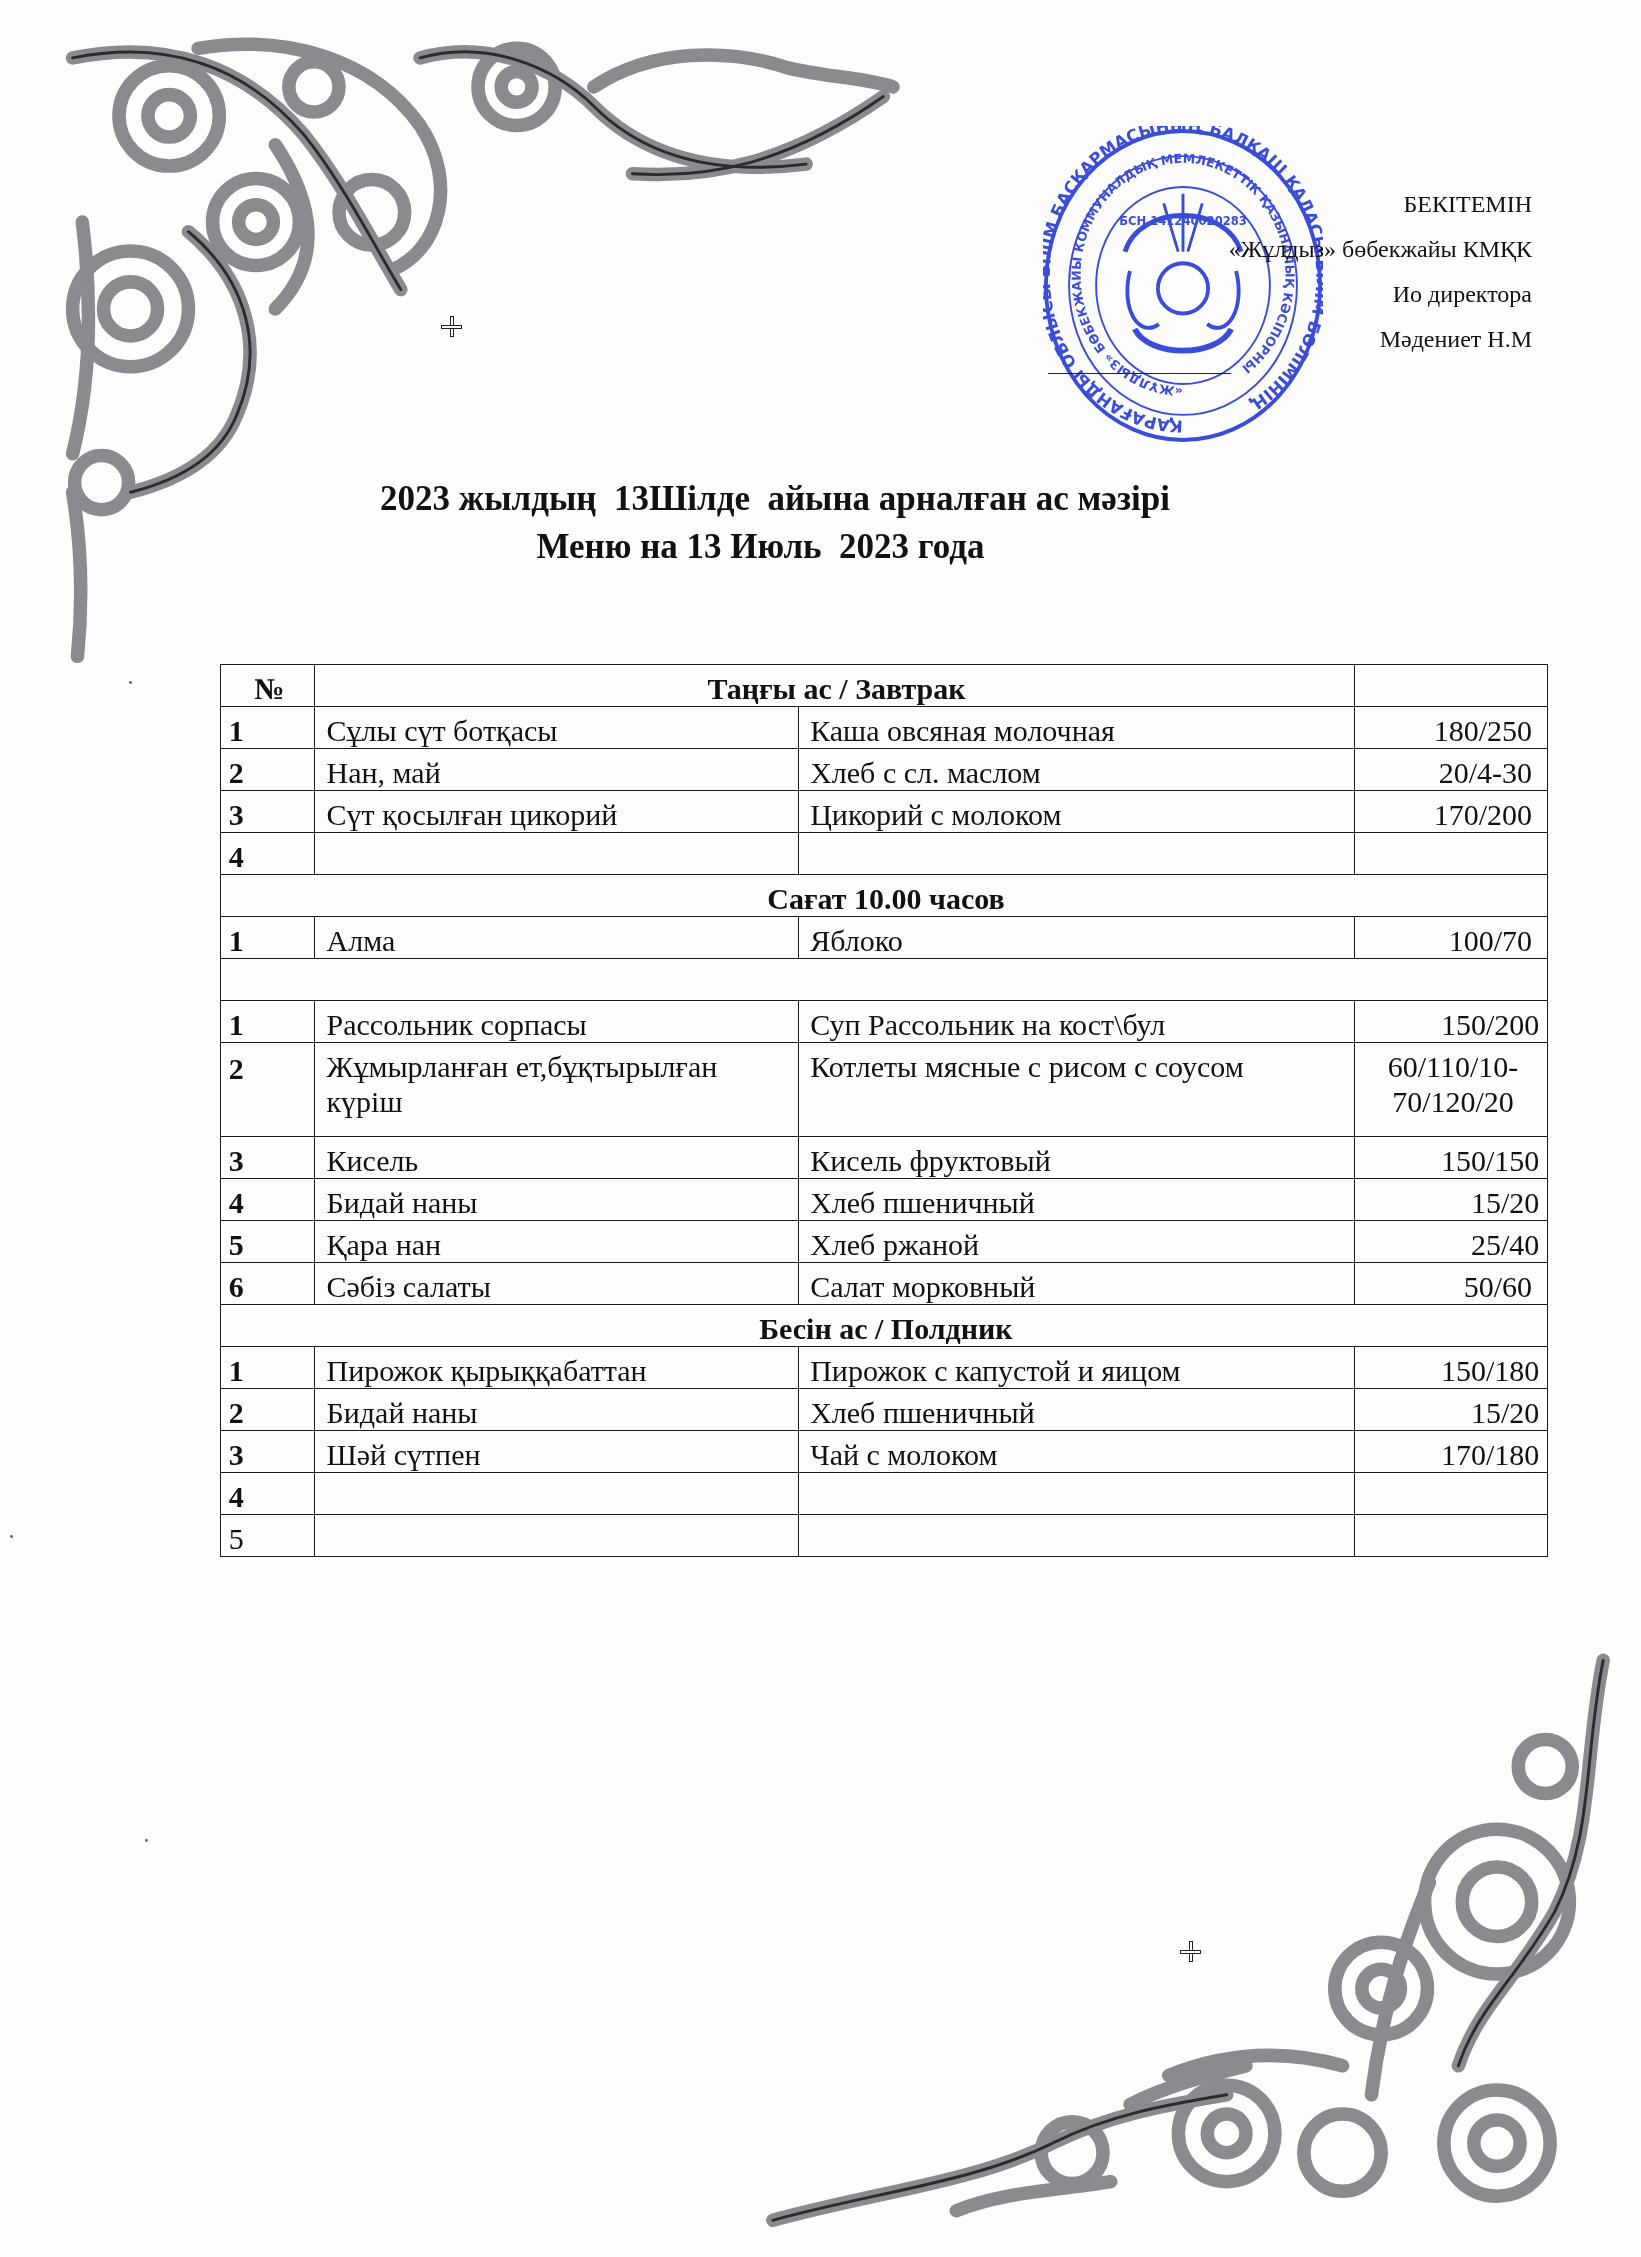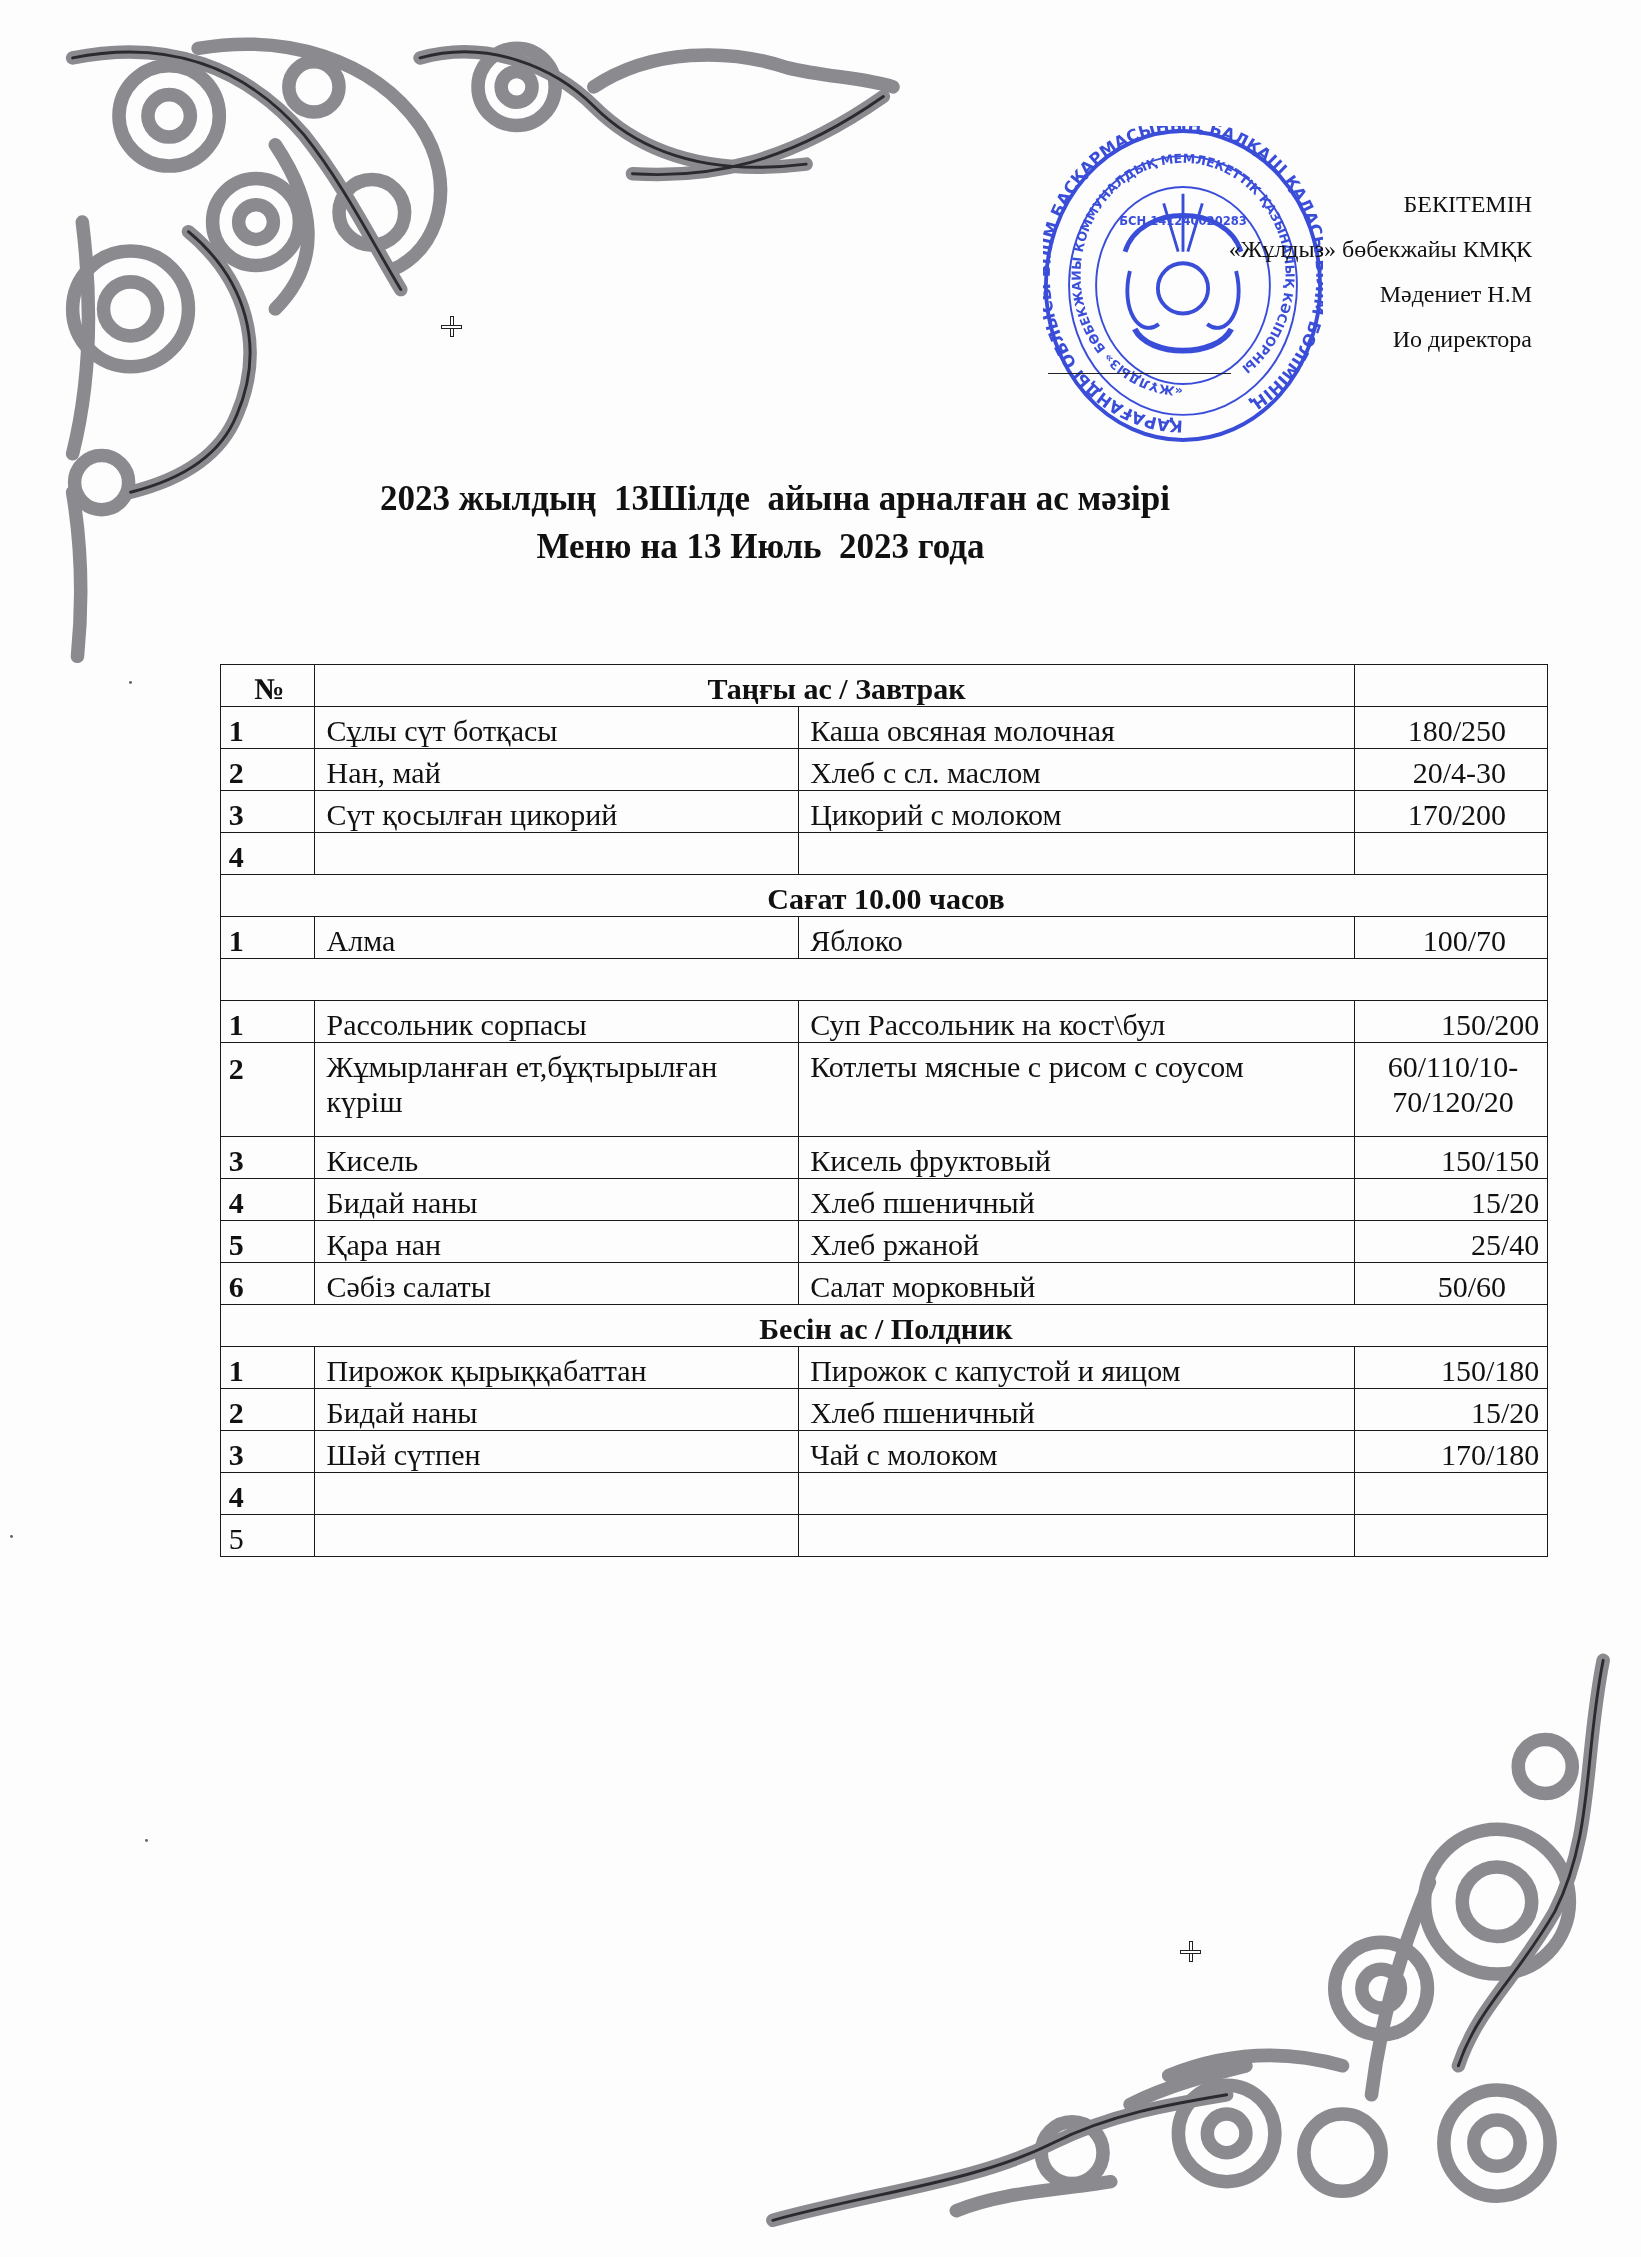--- a/index.html
+++ b/index.html
@@ -32,21 +32,21 @@
 
   table#menu { position: absolute; left: 220px; top: 664px; width: 1328px; border-collapse: collapse; font-size: 30px; }
   #menu td { border: 1.9px solid #1a1a1a; height: 41px; padding: 0 7.7px 0 11.6px; vertical-align: bottom; line-height: 35px; }
   #menu col.c-num { width: 94px; }
   #menu col.c-kz { width: 484px; }
   #menu col.c-ru { width: 557px; }
   #menu col.c-amt { width: 193px; }
   #menu td.num { font-weight: bold; padding-left: 7.7px; }
   #menu td.hdr { text-align: center; font-weight: bold; }
   #menu td.section { text-align: center; font-weight: bold; }
-  #menu td.amt-r { text-align: right; padding-right: 41px; }
+  #menu td.amt-r { text-align: right; padding-right: 15px; }
   #menu td.amt-l { text-align: right; padding-left: 22px; }
   #menu td.amt-c { text-align: center; }
   #menu tr.tall td { height: 85px; vertical-align: top; padding-top: 6px; }
   #menu tr.tall td.num { vertical-align: top; padding-top: 7.7px; }
   #menu .empty-row td { height: 41px; }
   .dot { position: absolute; width: 2.9px; height: 2.9px; background: #666; border-radius: 50%; }
 </style>
 </head>
 <body>
 
@@ -130,22 +130,22 @@
   </text>
   <text fill="#2a3fd6" font-family="DejaVu Sans, sans-serif" font-weight="bold" font-size="13">
     <textPath href="#stamp-inner-path">«ЖҰЛДЫЗ» БӨБЕКЖАЙЫ КОММУНАЛДЫҚ МЕМЛЕКЕТТІК ҚАЗЫНАЛЫҚ КӘСІПОРНЫ</textPath>
   </text>
   <text x="145" y="102" fill="#2a3fd6" font-family="DejaVu Sans, sans-serif" font-weight="bold" font-size="12" text-anchor="middle">БСН 141240020283</text>
 </svg>
 
 <div id="approval">
   <div>БЕКІТЕМІН</div>
   <div>«Жұлдыз» бөбекжайы КМҚК</div>
+  <div>Ио директора</div>
   <div>Мәдениет Н.М</div>
-  <div>Ио директора</div>
 </div>
 <div id="sign-line"></div>
 
 <div id="title">
   <div class="t1">2023 жылдың  13Шілде  айына арналған ас мәзірі</div>
   <div>Меню на 13 Июль  2023 года</div>
 </div>
 
 <table id="menu">
   <colgroup>

